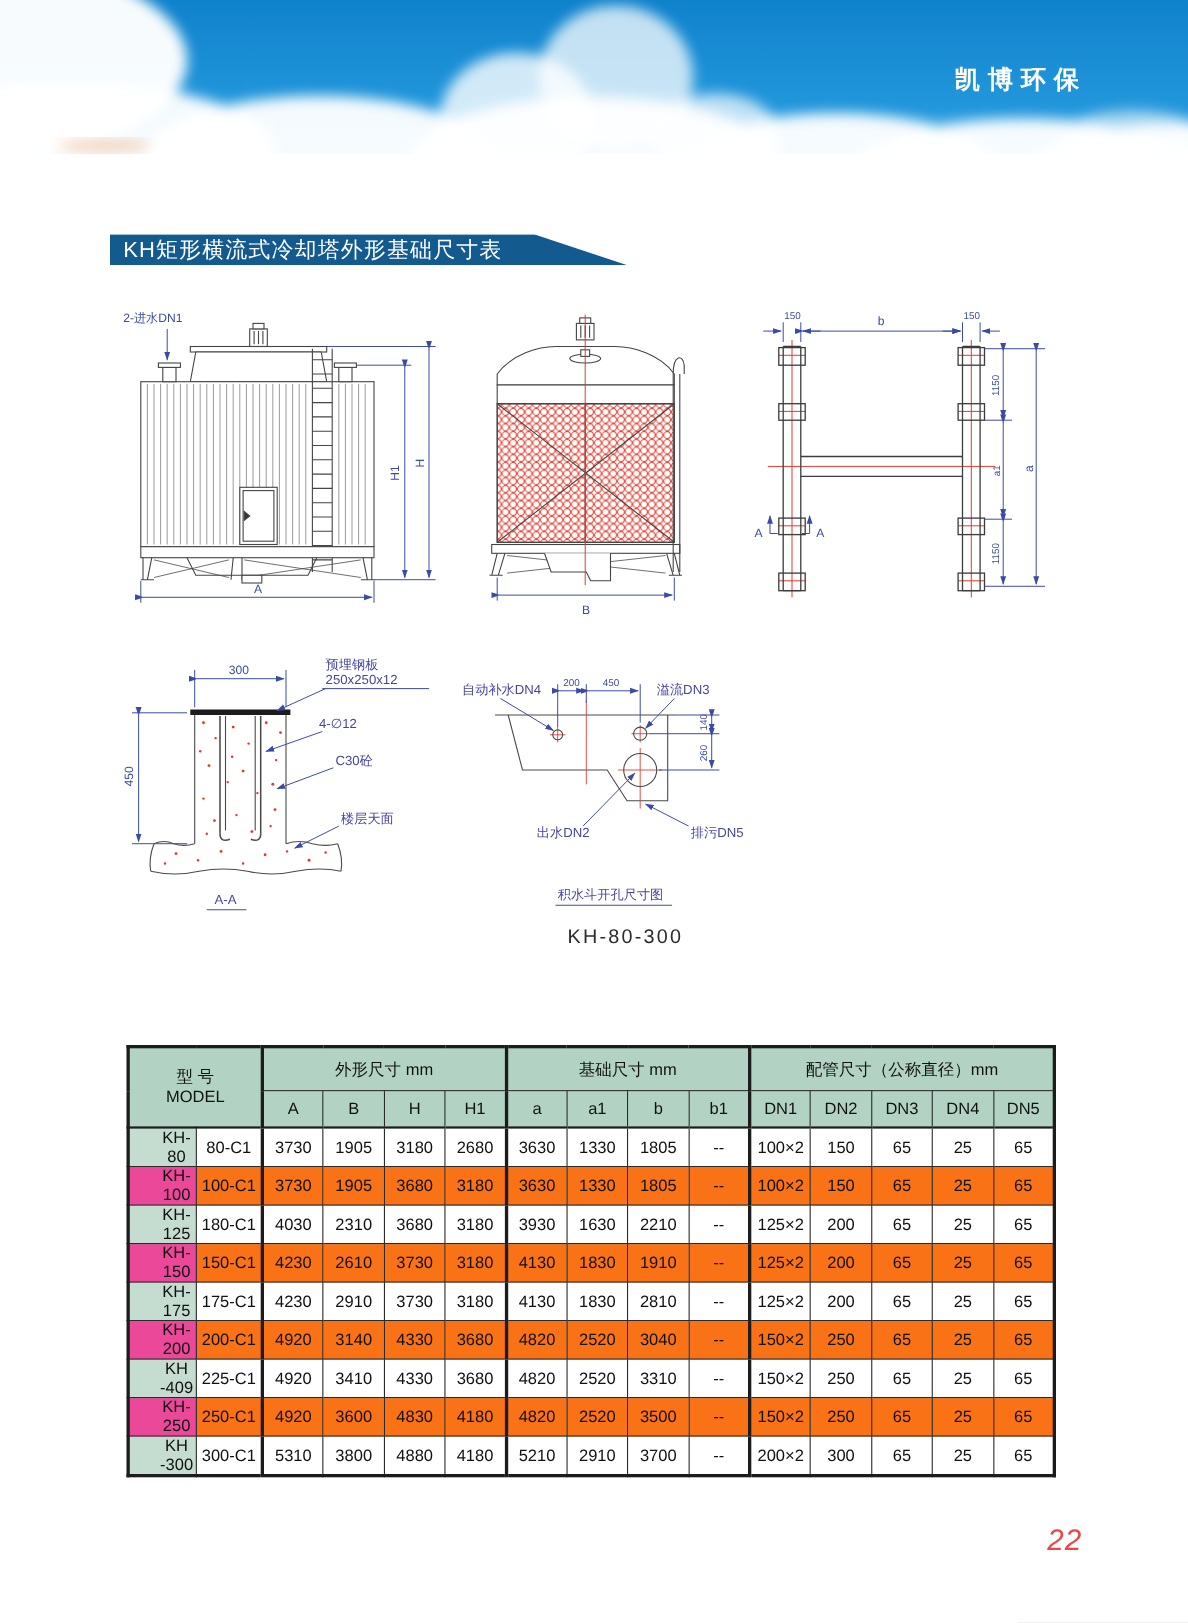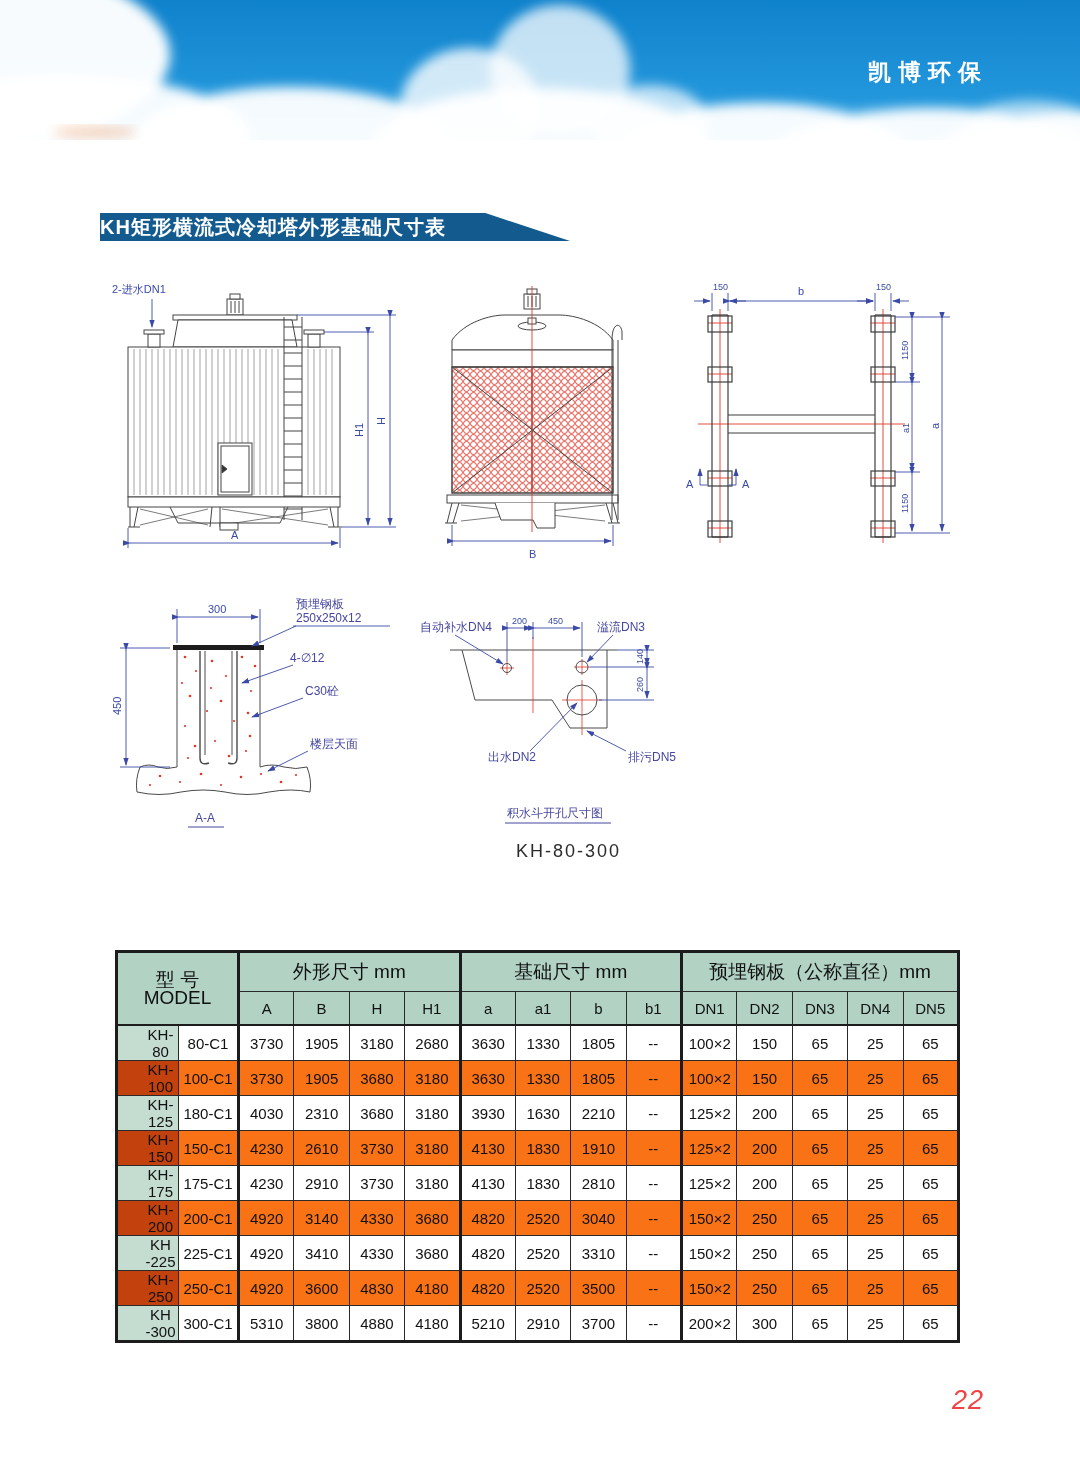--- a/index.html
+++ b/index.html
@@ -4,42 +4,42 @@
 <style>
   html,body{margin:0;padding:0;background:#e8e8e8;}
   .page{position:relative;width:1080px;height:1475px;background:#ffffff;overflow:hidden;
         font-family:"Liberation Sans","DejaVu Sans",sans-serif;color:#111;}
   .abs{position:absolute;}
 
   
   .banner{position:absolute;left:100px;top:213px;width:470px;height:28px;
           background:#135a8e;clip-path:polygon(0 0,82% 0,100% 100%,0 100%);
           display:flex;align-items:center;}
-  .banner span{color:#fff;font-size:20px;font-weight:bold;letter-spacing:1px;}
+  .banner span{color:#fff;font-size:20px;font-weight:normal;padding-left:12px;letter-spacing:1px;}
 
   
   svg text{font-family:"Liberation Sans","DejaVu Sans",sans-serif;}
   .dimtxt{fill:#3a4aa6;font-size:11px;}
   .dimtxt-s{fill:#3a4aa6;font-size:9px;}
   .cap{fill:#4646a0;font-size:12px;}
 
   
   table.spec{position:absolute;left:115px;top:950px;width:845px;border-collapse:collapse;
              table-layout:fixed;border:3px solid #1c1c1c;font-size:15px;}
   table.spec th,table.spec td{border:1.5px solid #2a2a2a;text-align:center;vertical-align:middle;
              padding:0;font-weight:normal;color:#111;}
   table.spec thead th{background:#b2d3c4;}
   table.spec .grp-l{border-left:3px solid #1c1c1c;}
   table.spec .hdr-bot{border-bottom:2.5px solid #1c1c1c;}
-  table.spec tr.row1{height:40px;font-size:19px;}
+  table.spec tr.row1{height:40px;font-size:15px;}
   table.spec tr.row2 th{height:32px;}
   table.spec tbody td{height:33px;background:#ffffff;}
   table.spec tbody tr.alt td{background:#f97316;}
   table.spec tbody td.model-col{background:#c5ddd0;padding-left:25px;}
-  table.spec tbody tr.alt td.model-col{background:#c2410c;margin-left:14px;}
+  table.spec tbody tr.alt td.model-col{background:#ec4899;margin-left:14px;}
   .model-hdr div{line-height:18px;}
 
   .pagenum{position:absolute;left:952px;top:1385px;color:#ef4444;font-size:27px;
            font-weight:normal;font-style:italic;letter-spacing:1px;}
 </style>
 </head>
 <body>
 
 <div class="page">
 
@@ -435,21 +435,21 @@
         <col>
     </colgroup>
     <thead>
       <tr class="row1">
         <th rowspan="2" colspan="2" class="model-hdr hdr-bot">
           <div>型 号</div>
           <div>MODEL</div>
         </th>
         <th colspan="4" class="grp-l">外形尺寸 mm</th>
         <th colspan="4" class="grp-l">基础尺寸 mm</th>
-        <th colspan="5" class="grp-l">预埋钢板（公称直径）mm</th>
+        <th colspan="5" class="grp-l">配管尺寸（公称直径）mm</th>
       </tr>
       <tr class="row2">
         <th class="grp-l hdr-bot">A</th>
         <th class="hdr-bot">B</th>
         <th class="hdr-bot">H</th>
         <th class="hdr-bot">H1</th>
         <th class="grp-l hdr-bot">a</th>
         <th class="hdr-bot">a1</th>
         <th class="hdr-bot">b</th>
         <th class="hdr-bot">b1</th>
@@ -557,21 +557,21 @@
           <td>2520</td>
           <td>3040</td>
           <td>--</td>
           <td class="grp-l">150×2</td>
           <td>250</td>
           <td>65</td>
           <td>25</td>
           <td>65</td>
         </tr>
         <tr>
-          <td class="model-col">KH -225</td>
+          <td class="model-col">KH -409</td>
           <td>225-C1</td>
           <td class="grp-l">4920</td>
           <td>3410</td>
           <td>4330</td>
           <td>3680</td>
           <td class="grp-l">4820</td>
           <td>2520</td>
           <td>3310</td>
           <td>--</td>
           <td class="grp-l">150×2</td>

